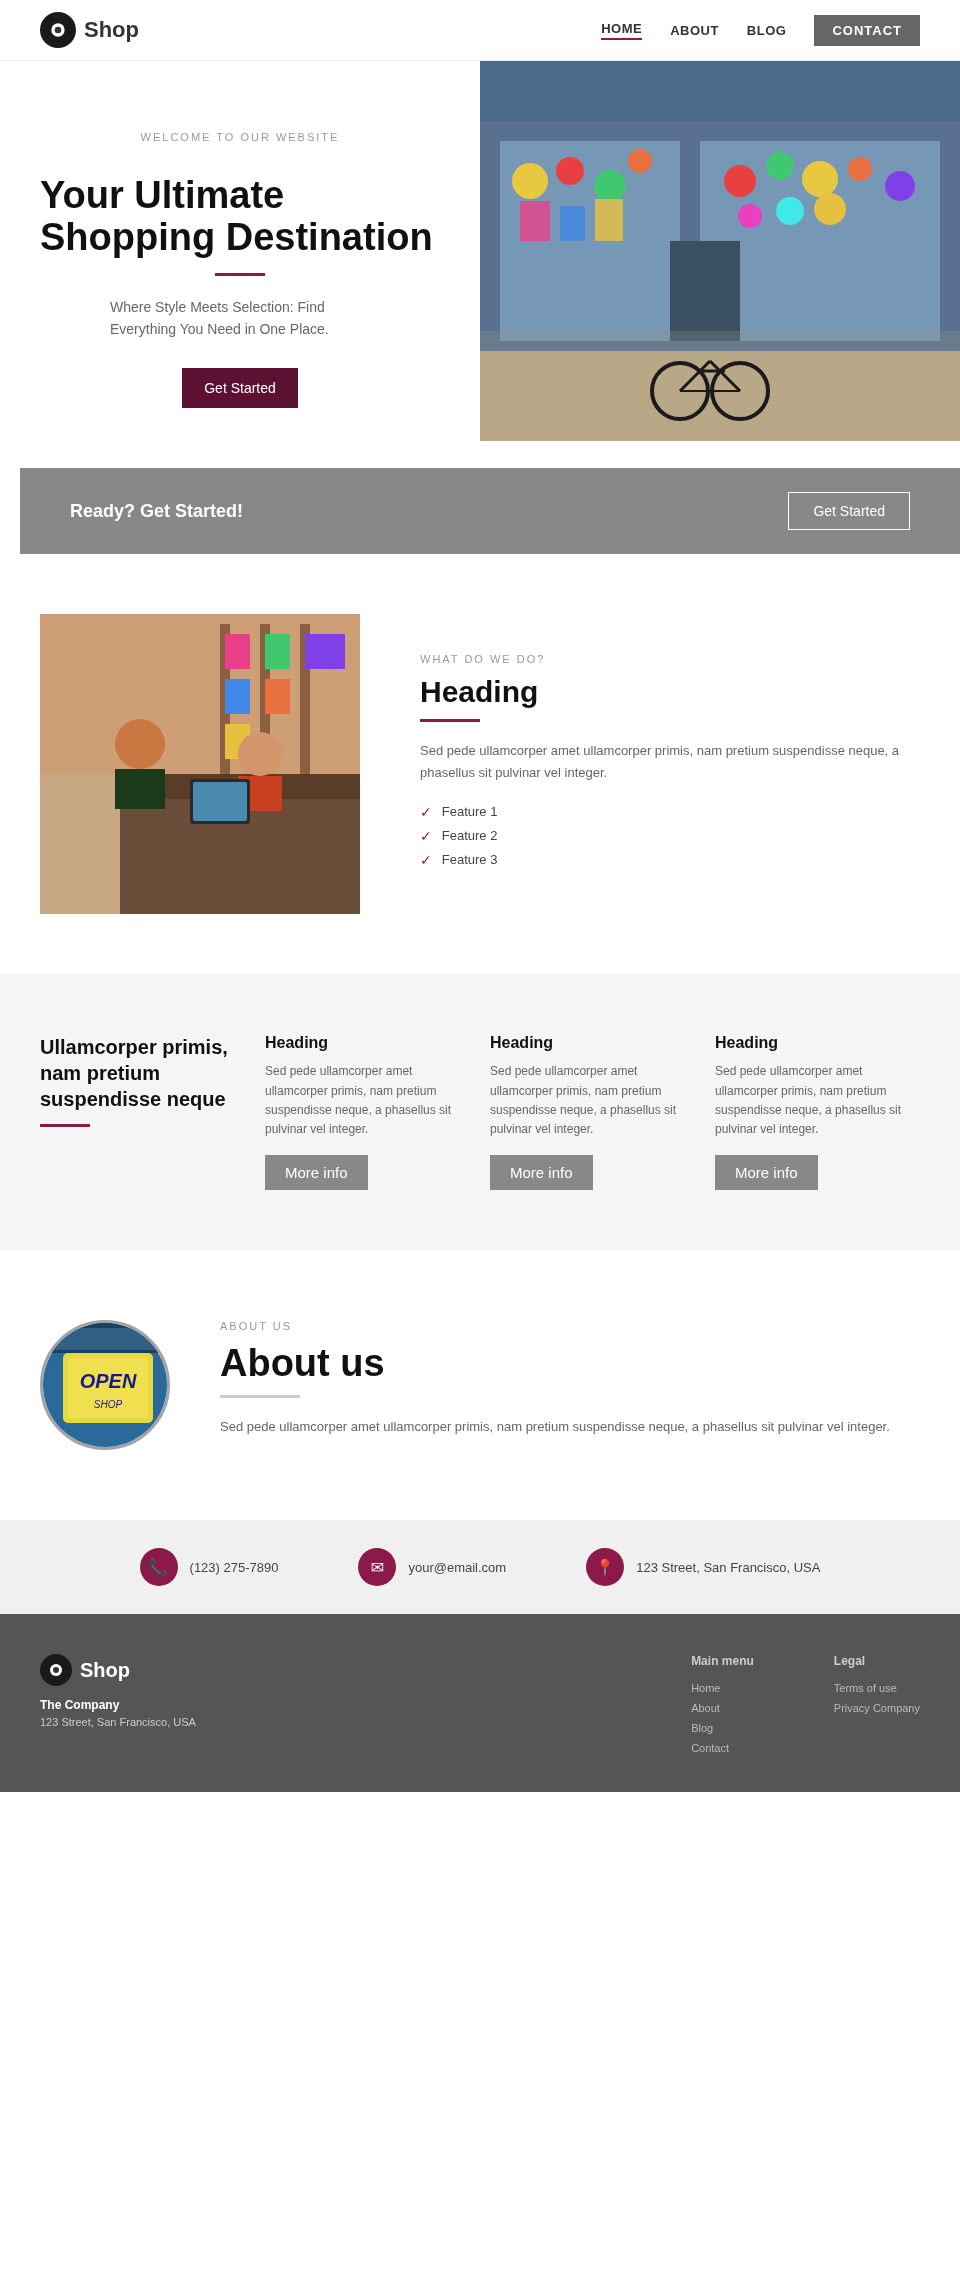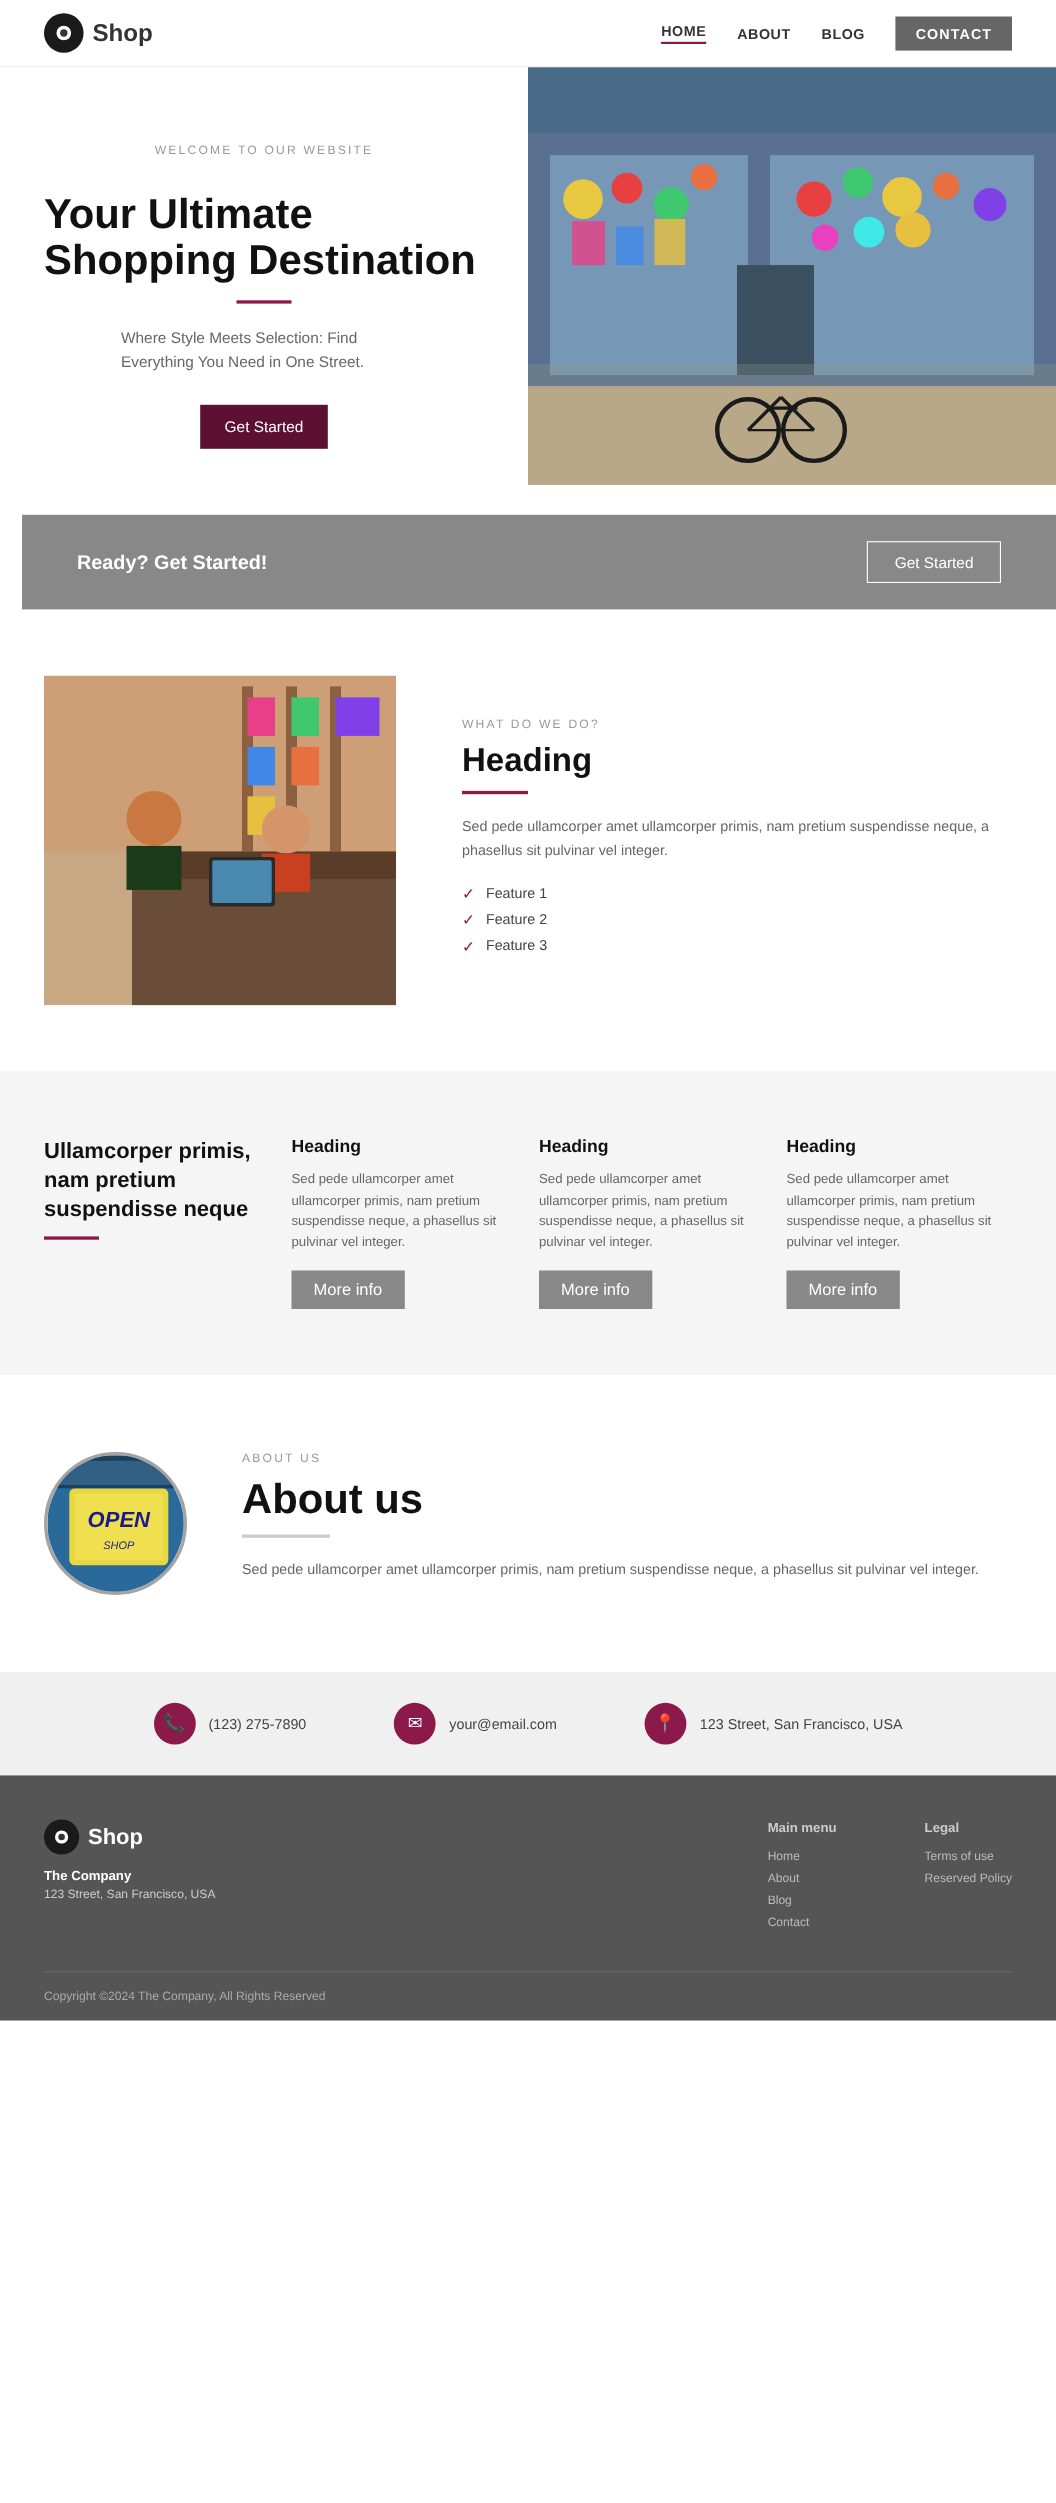--- a/index.html
+++ b/index.html
@@ -171,21 +171,21 @@
     <a class="nav-link" href="#">BLOG</a>
     <button class="nav-contact-btn">CONTACT</button>
   </div>
 </nav>
 
 <section class="hero">
   <div class="hero-text">
     <p class="hero-subtitle">WELCOME TO OUR WEBSITE</p>
     <h1 class="hero-title">Your Ultimate Shopping Destination</h1>
     <div class="hero-divider"></div>
-    <p class="hero-desc">Where Style Meets Selection: Find Everything You Need in One Street.</p>
+    <p class="hero-desc">Where Style Meets Selection: Find Everything You Need in One Place.</p>
     <button class="hero-btn">Get Started</button>
   </div>
   <div class="hero-image">
     <svg class="hero-svg-scene" viewBox="0 0 480 380" xmlns="http://www.w3.org/2000/svg">
 
       <rect width="480" height="380" fill="#4a6a8a"></rect>
 
       <rect x="0" y="60" width="480" height="320" fill="#5a7090"></rect>
 
       <rect x="20" y="80" width="180" height="200" fill="#8ab0d0" opacity="0.6"></rect>
@@ -362,19 +362,16 @@
     <div class="footer-col">
       <p class="footer-col-title">Main menu</p>
       <a class="footer-link" href="#">Home</a>
       <a class="footer-link" href="#">About</a>
       <a class="footer-link" href="#">Blog</a>
       <a class="footer-link" href="#">Contact</a>
     </div>
     <div class="footer-col">
       <p class="footer-col-title">Legal</p>
       <a class="footer-link" href="#">Terms of use</a>
-      <a class="footer-link" href="#">Reserved Policy</a>
-    </div>
-  </div>
-  <div class="footer-bottom">
-    <span>Copyright ©2024 The Company, All Rights Reserved</span>
+      <a class="footer-link" href="#">Privacy Company</a>
+    </div>
   </div>
 </footer>
 
 </body></html>

